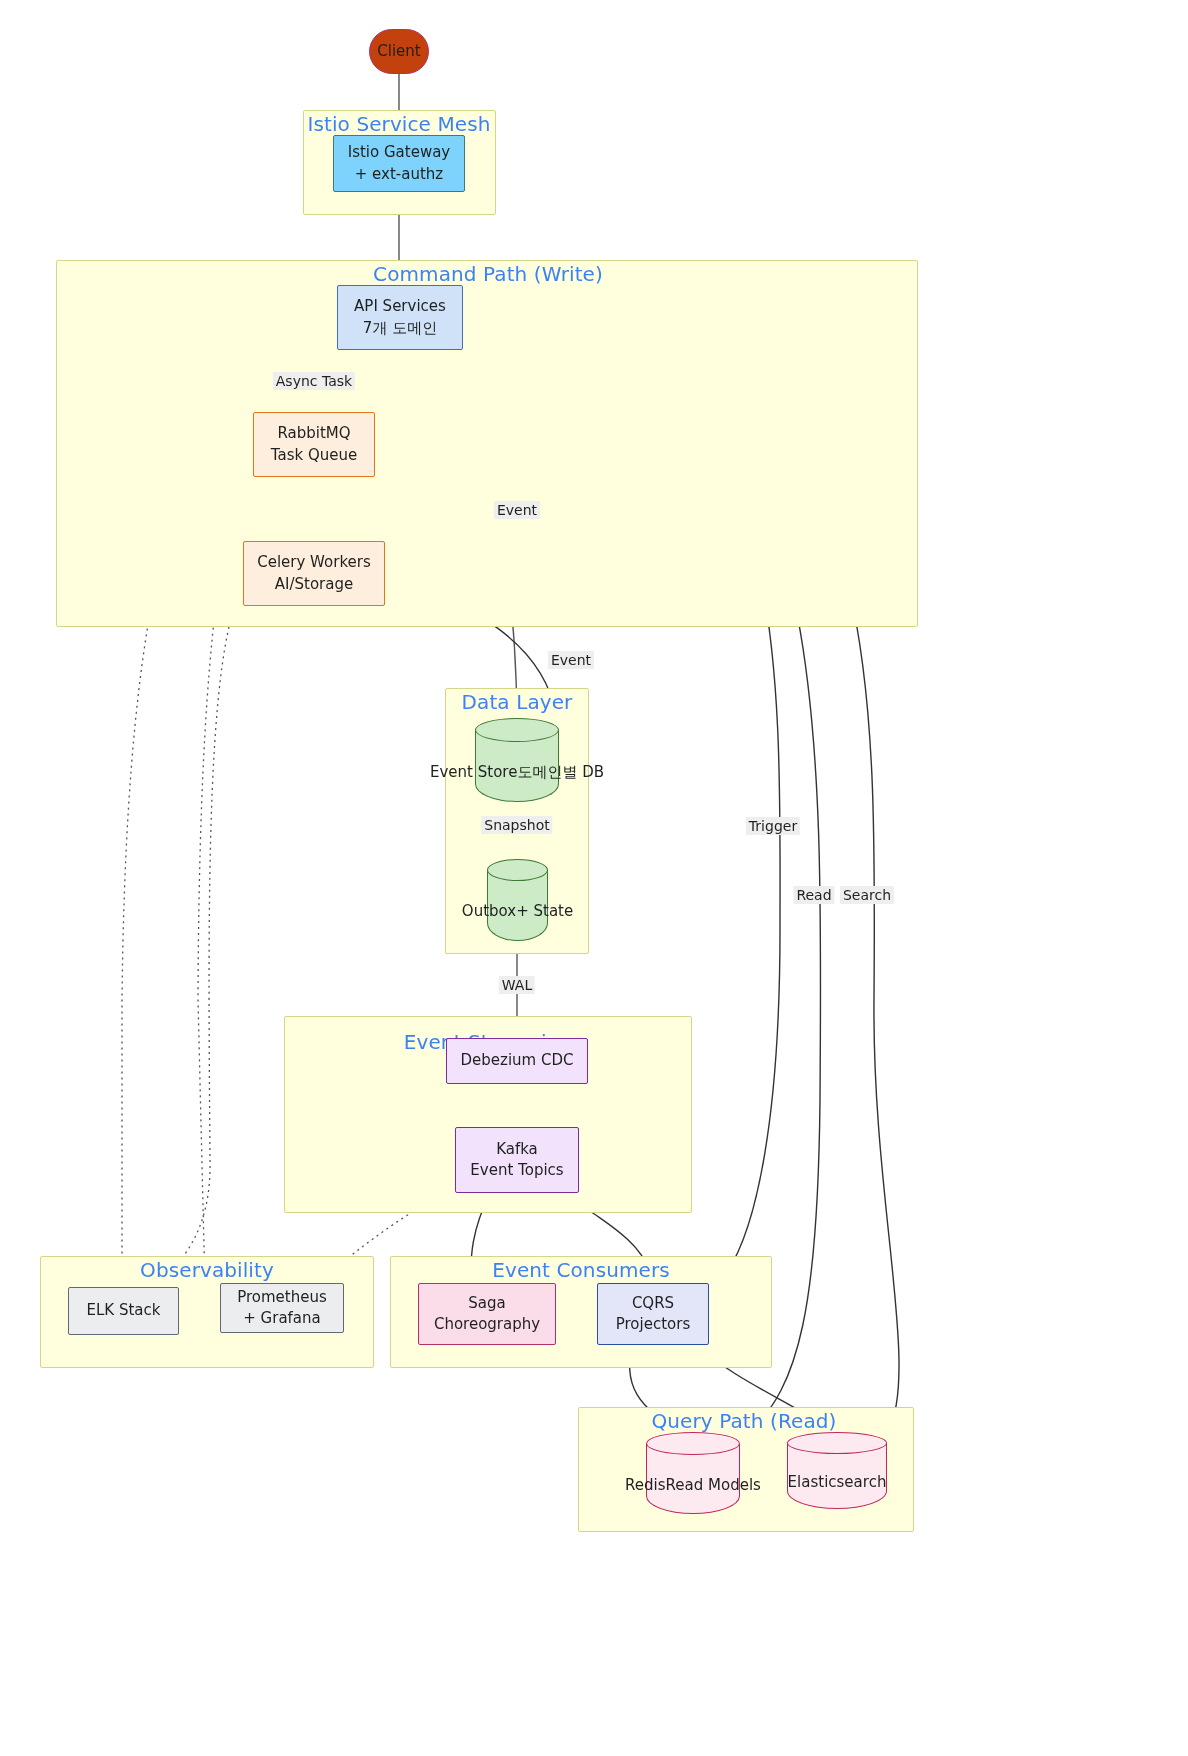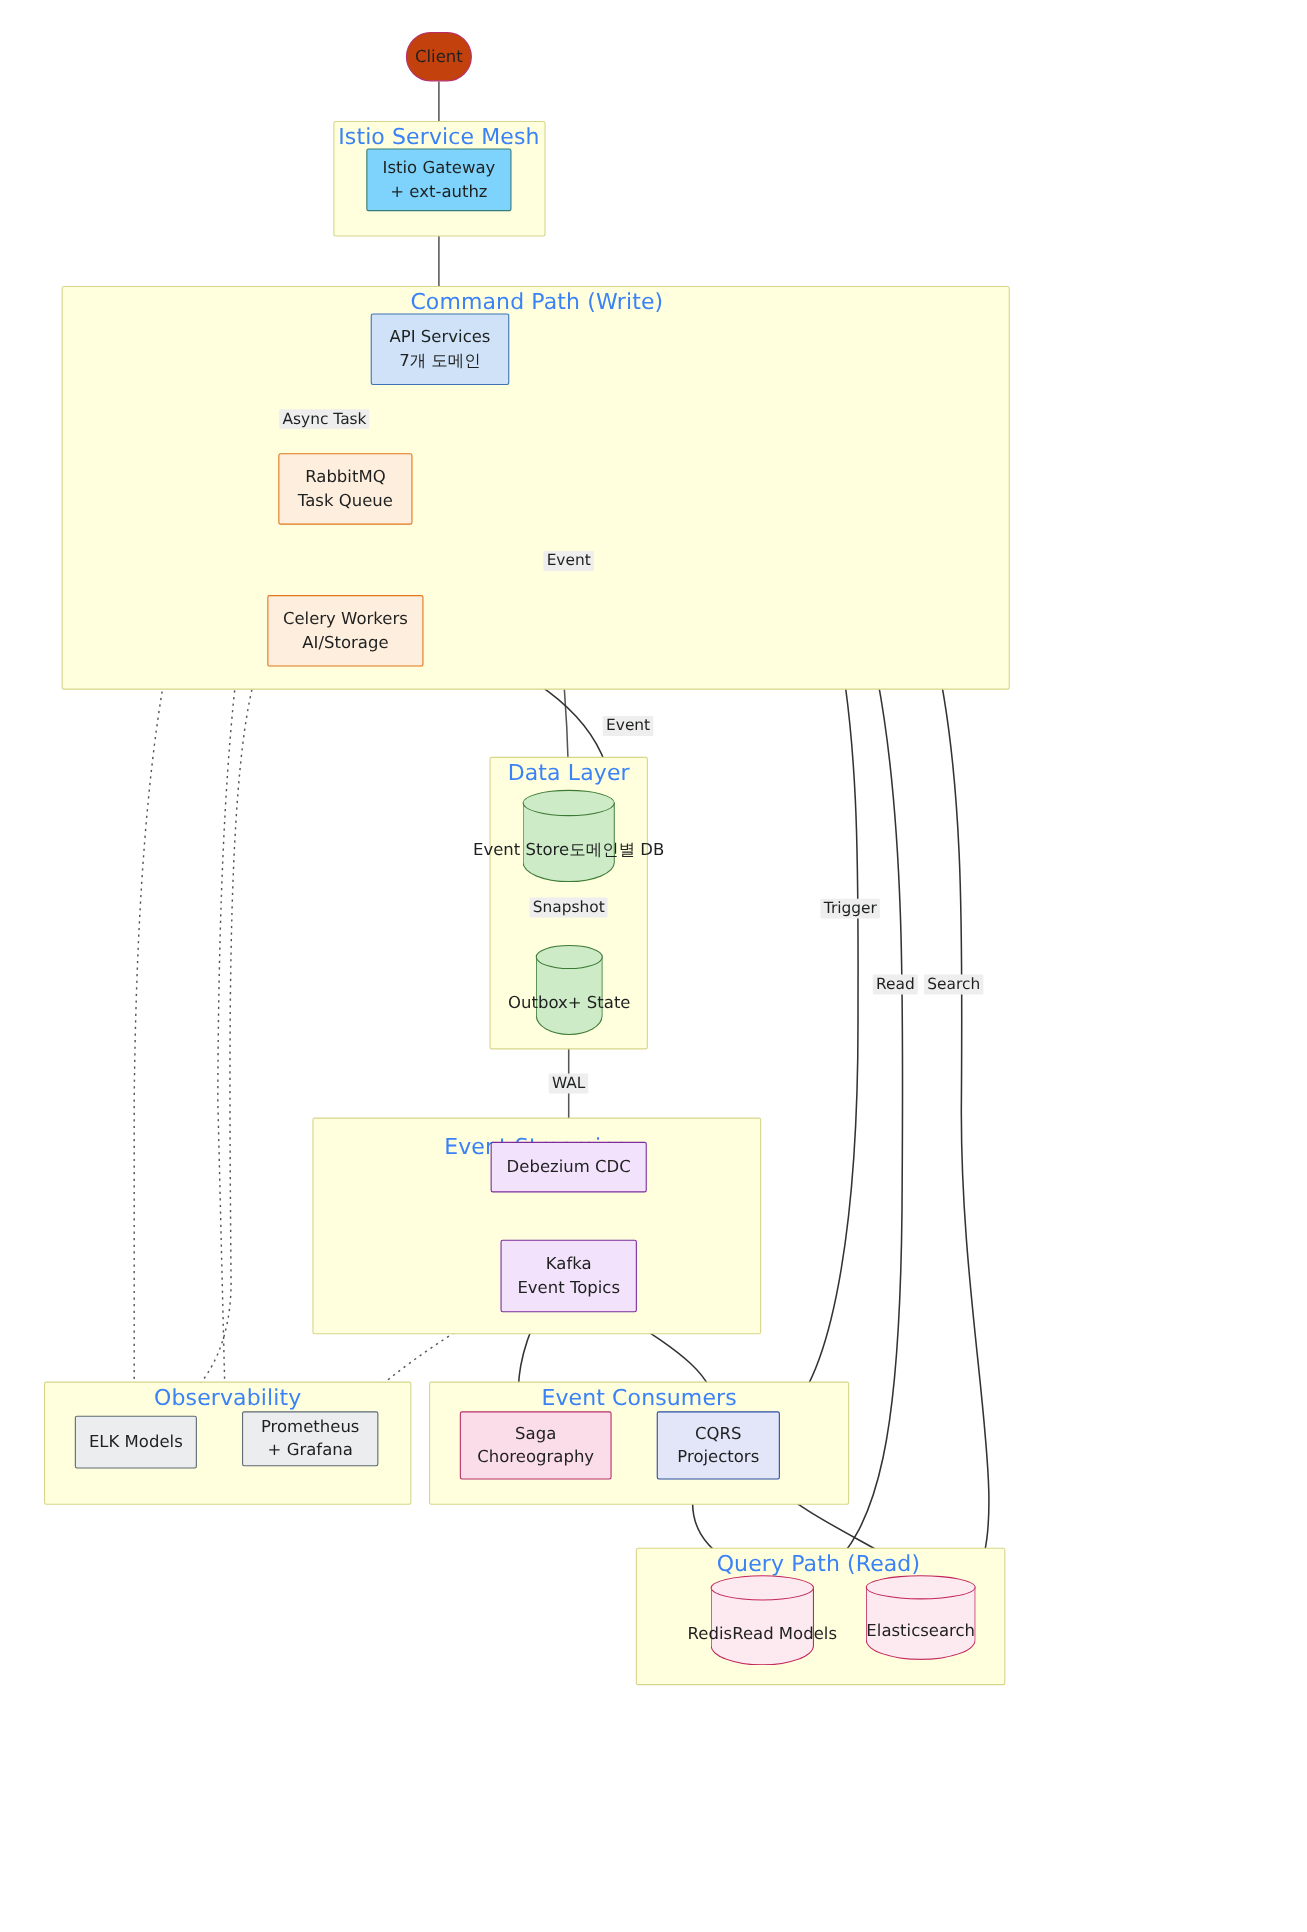--- a/index.html
+++ b/index.html
@@ -277,21 +277,21 @@
   <div class="node n-purple" style="left:446px; top:1038px; width:142px; height:46px;">
     <span class="ln">Debezium CDC</span>
   </div>
 
   <div class="node n-purple" style="left:455px; top:1127px; width:124px; height:66px;">
     <span class="ln">Kafka</span>
     <span class="ln">Event Topics</span>
   </div>
 
   <div class="node n-gray" style="left:68px; top:1287px; width:111px; height:48px;">
-    <span class="ln">ELK Models</span>
+    <span class="ln">ELK Stack</span>
   </div>
 
   <div class="node n-gray" style="left:220px; top:1283px; width:124px; height:50px;">
     <span class="ln">Prometheus</span>
     <span class="ln">+ Grafana</span>
   </div>
 
   <div class="node n-pinkbox" style="left:418px; top:1283px; width:138px; height:62px;">
     <span class="ln">Saga</span>
     <span class="ln">Choreography</span>
@@ -312,21 +312,21 @@
   </div>
 
   <div class="cyl cyl-pink" style="left:787px; top:1432px; width:100px; height:77px;">
     <div class="body" style="top:11px; height:66px;"></div>
     <div class="top" style="height:22px;"></div>
     <div class="txt" style="top:24px; height:53px;">
       <span class="ln">Elasticsearch</span>
     </div>
   </div>
 
-  <div class="edge-label" style="left:295px; top:381px;">Async Task</div>
+  <div class="edge-label" style="left:314px; top:381px;">Async Task</div>
   <div class="edge-label" style="left:517px; top:510px;">Event</div>
   <div class="edge-label" style="left:571px; top:660px;">Event</div>
   <div class="edge-label" style="left:517px; top:825px;">Snapshot</div>
   <div class="edge-label" style="left:517px; top:985px;">WAL</div>
   <div class="edge-label" style="left:773px; top:826px;">Trigger</div>
   <div class="edge-label" style="left:814px; top:895px;">Read</div>
   <div class="edge-label" style="left:867px; top:895px;">Search</div>
 
 </div>
 

